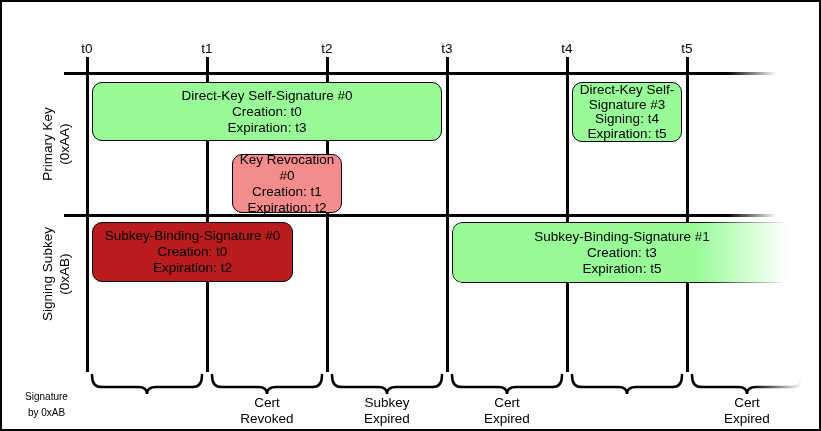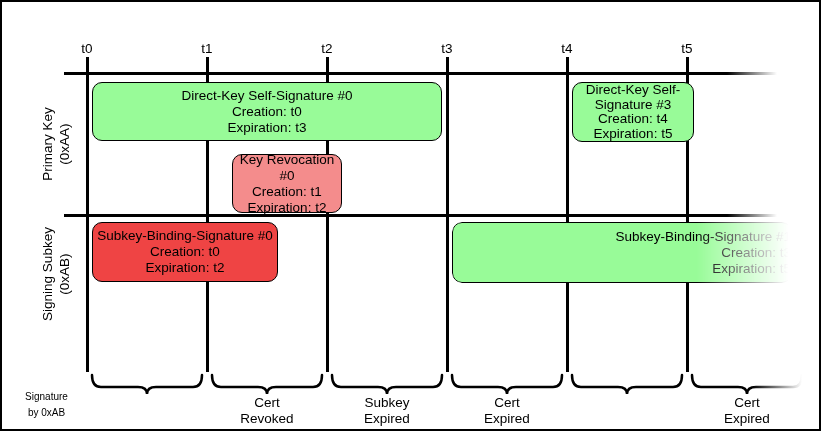--- a/index.html
+++ b/index.html
@@ -91,34 +91,34 @@
     <div>Creation: t0</div>
     <div>Expiration: t3</div>
   </div>
 
   <div class="sig-box" style="left: 210px; top: 152px; width: 110px; height: 59px; background-color: rgb(244, 140, 140); margin-left: 20px;">
     <div>Key Revocation #0</div>
     <div>Creation: t1</div>
     <div>Expiration: t2</div>
   </div>
 
-  <div class="sig-box four-lines" style="left: 570px; top: 80px; width: 122px; height: 60px; background-color: rgb(152, 251, 152);">
+  <div class="sig-box four-lines" style="left: 570px; top: 80px; width: 110px; height: 60px; background-color: rgb(152, 251, 152);">
     <div>Direct-Key Self-</div>
     <div>Signature #3</div>
-    <div>Creation: t4</div>
+    <div>Signing: t4</div>
     <div>Expiration: t5</div>
   </div>
 
-  <div class="sig-box" style="left: 90px; top: 220px; width: 186px; height: 60px; background-color: #ef4444;">
+  <div class="sig-box" style="left: 90px; top: 220px; width: 201px; height: 60px; background-color: #b91c1c;">
     <div>Subkey-Binding-Signature #0</div>
     <div>Creation: t0</div>
     <div>Expiration: t2</div>
   </div>
 
-  <div class="sig-box fade-right" style="left: 450px; top: 220px; width: 340px; height: 61px; background-color: rgb(152, 251, 152); align-items: flex-end;">
+  <div class="sig-box fade-right" style="left: 450px; top: 220px; width: 340px; height: 61px; background-color: rgb(152, 251, 152);">
     <div>Subkey-Binding-Signature #1</div>
     <div>Creation: t3</div>
     <div>Expiration: t5</div>
   </div>
 
   <svg class="braces-svg" width="821" height="30" viewBox="0 0 821 30">
     <defs>
       <linearGradient id="braceFade" x1="0" y1="0" x2="1" y2="0">
         <stop offset="0.55" stop-color="#000" stop-opacity="1"></stop>
         <stop offset="1" stop-color="#000" stop-opacity="0"></stop>

